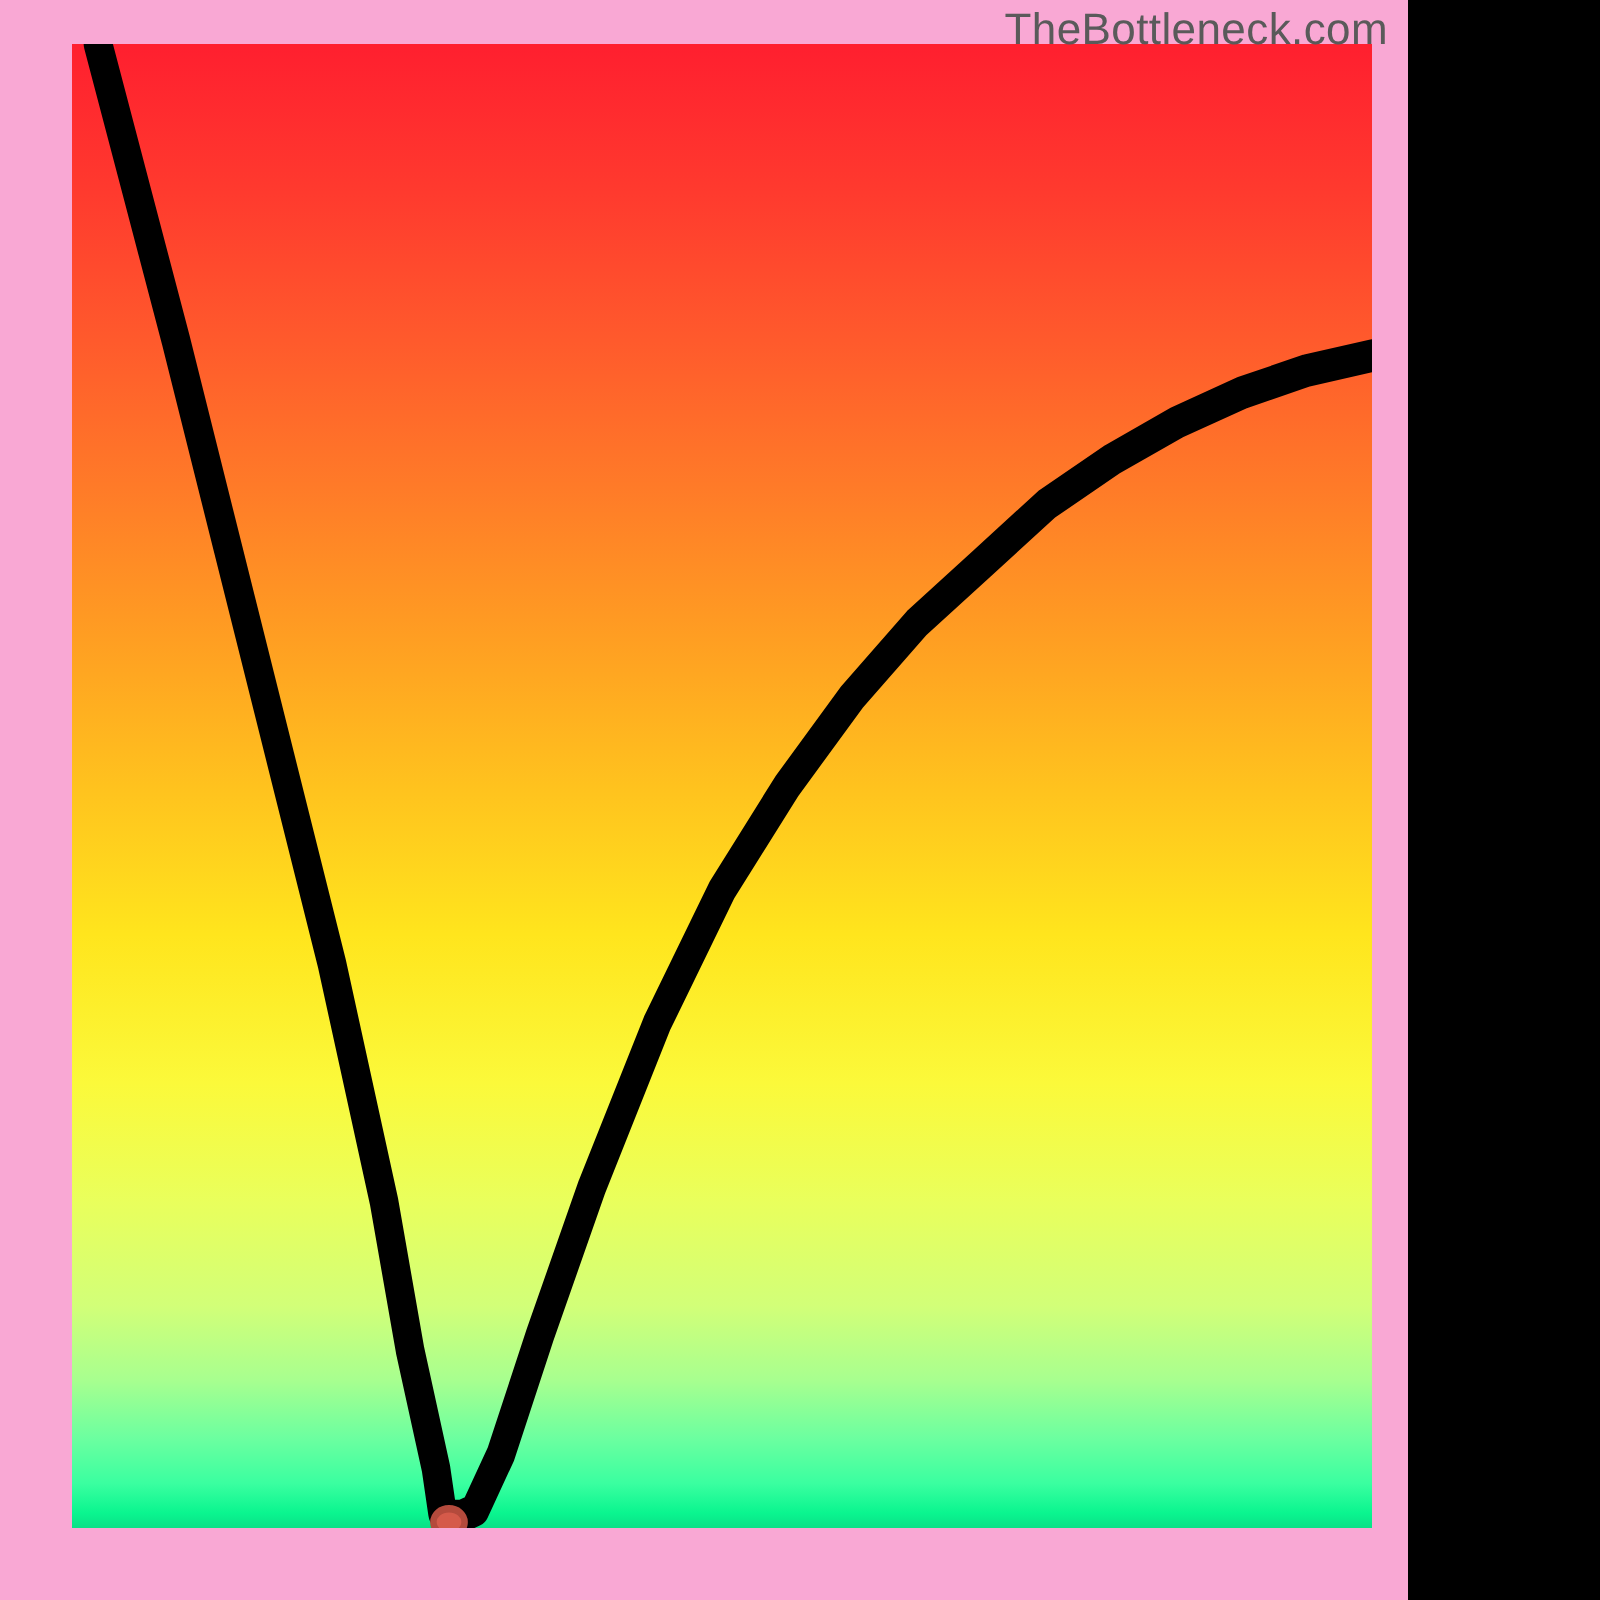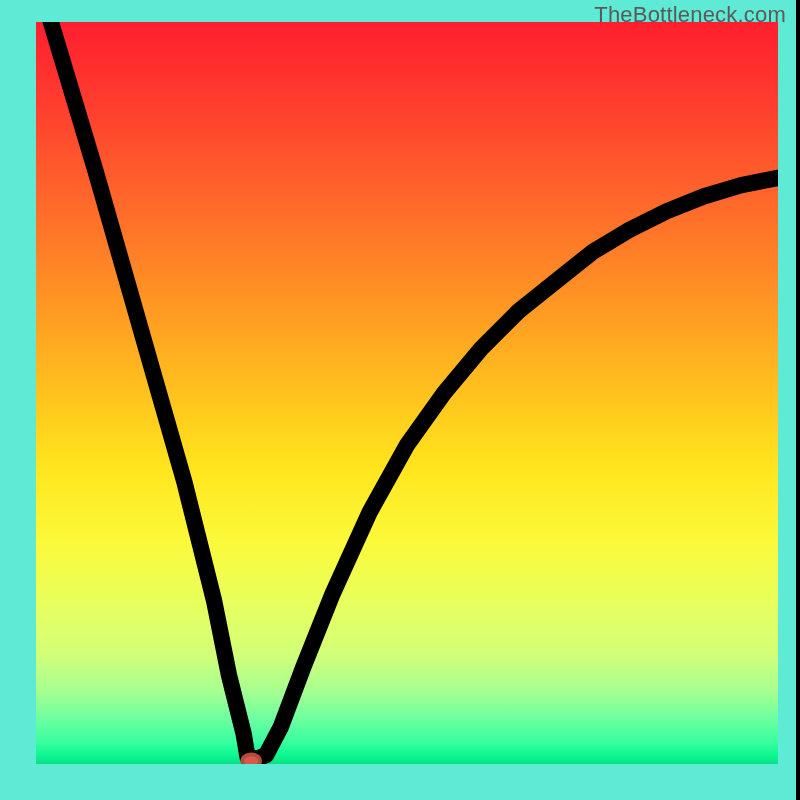--- a/index.html
+++ b/index.html
@@ -6,23 +6,23 @@
     margin: 0;
     padding: 0;
     width: 800px;
     height: 800px;
     background: #000;
     font-family: Arial, Helvetica, sans-serif;
     overflow: hidden;
   }
   .frame {
     position: relative;
-    width: 796px;
+    width: 704px;
     height: 800px;
-    background: #5eead4;
+    background: #f9a8d4;
   }
   .watermark {
     position: absolute;
     top: 2px;
     right: 10px;
     color: #5a5a5a;
     font-size: 22px;
     font-weight: 500;
     letter-spacing: 0.2px;
     z-index: 20;

